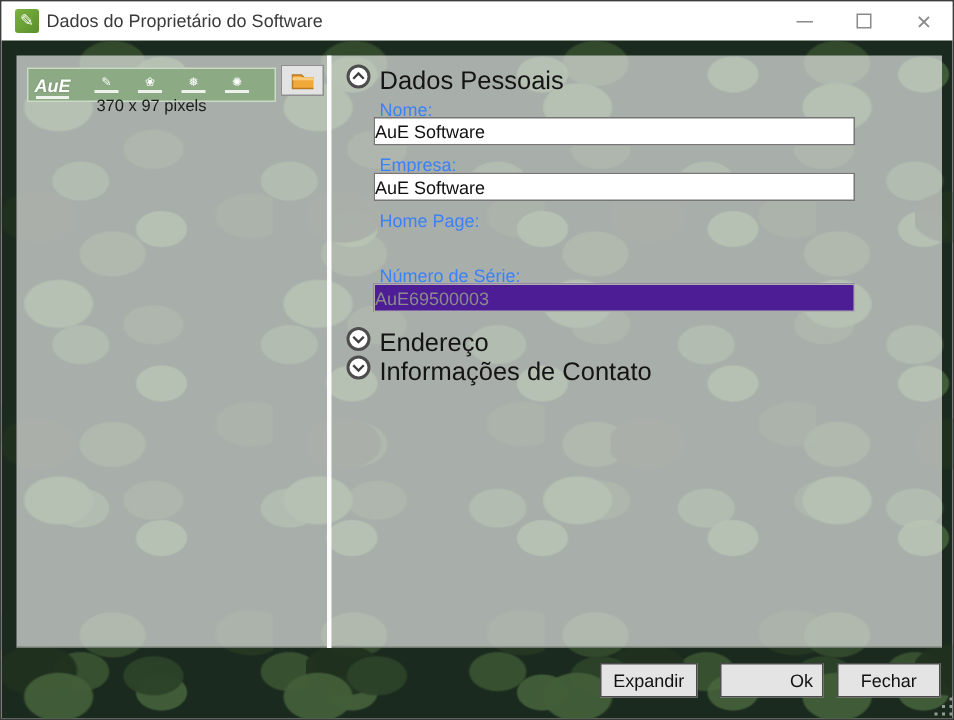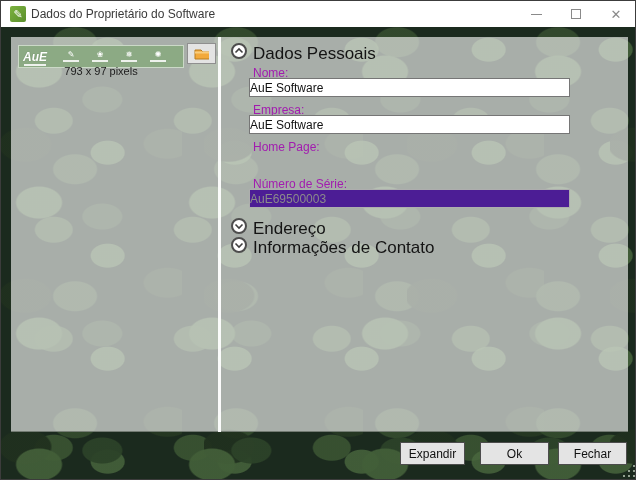--- a/index.html
+++ b/index.html
@@ -60,35 +60,35 @@
   }
   #size-label{position:absolute;left:17px;top:64px;width:166px;text-align:center;font-size:11px;color:#1c1c1c;}
   
   .chev-btn{
     position:absolute;width:16px;height:16px;border-radius:50%;
     background:#ffffff;border:2px solid #4d4d4d;
     display:flex;align-items:center;justify-content:center;padding:0;
   }
   .sec-label{position:absolute;font-size:17px;color:#141414;white-space:nowrap;}
   
-  .fld-label{position:absolute;left:252px;font-size:12px;color:#a21caf;white-space:nowrap;}
+  .fld-label{position:absolute;left:252px;font-size:12px;color:#3b82f6;white-space:nowrap;}
   .fld-input{
     position:absolute;left:248px;width:321px;height:19px;
     border:1px solid #767676;background:#ffffff;color:#111;
     font-size:12px;padding:0 0;outline:none;
   }
   .fld-input.disabled{background:#4c1d95;color:#8b8b8b;border-color:#aeaeae;}
   
   .foot-btn{
     position:absolute;top:441px;height:23px;
     background:#e4e4e4;border:1px solid #4c4c4c;
     font-size:12px;color:#111;text-align:center;line-height:21px;
   }
   #btn-expand{left:399px;width:65px;}
-  #btn-ok{left:479px;width:69px;}
+  #btn-ok{left:479px;width:69px;text-align:right;}
   #btn-fechar{left:557px;width:69px;}
   
   #grip{position:absolute;left:620px;top:462px;width:14px;height:15px;}
   #grip i{position:absolute;width:2px;height:2px;background:#93a091;}
 </style>
 </head>
 <body>
 
 <div id="window">
 
@@ -128,21 +128,21 @@
       <span class="glyph">✺</span>
         <span class="tiny-bar"></span>
     </span>
   </div>
   <button id="browse-btn">
     <svg width="18" height="13">
       <path d="M1,3 h6 l2,2 h8 v7 h-16 z" fill="#f2a93b" stroke="#b97c1e" stroke-width="1"></path>
       <path d="M1,5.5 h16" stroke="#f8cd7e" stroke-width="2"></path>
     </svg>
   </button>
-  <div id="size-label">793 x 97 pixels</div>
+  <div id="size-label">370 x 97 pixels</div>
 
   <button class="chev-btn" style="left:230px;top:42px;">
     <svg width="10" height="10">
         <polyline points="1.5,6.5 5,3 8.5,6.5" fill="none" stroke="#3f3f3f" stroke-width="1.6"></polyline>
       </svg>
   </button>
   <div class="sec-label" style="left:252px;top:43px;">Dados Pessoais</div>
 
   <div class="fld-label" style="top:65px;">Nome:</div>
   <input class="fld-input" style="top: 77px;" value="AuE Software">

